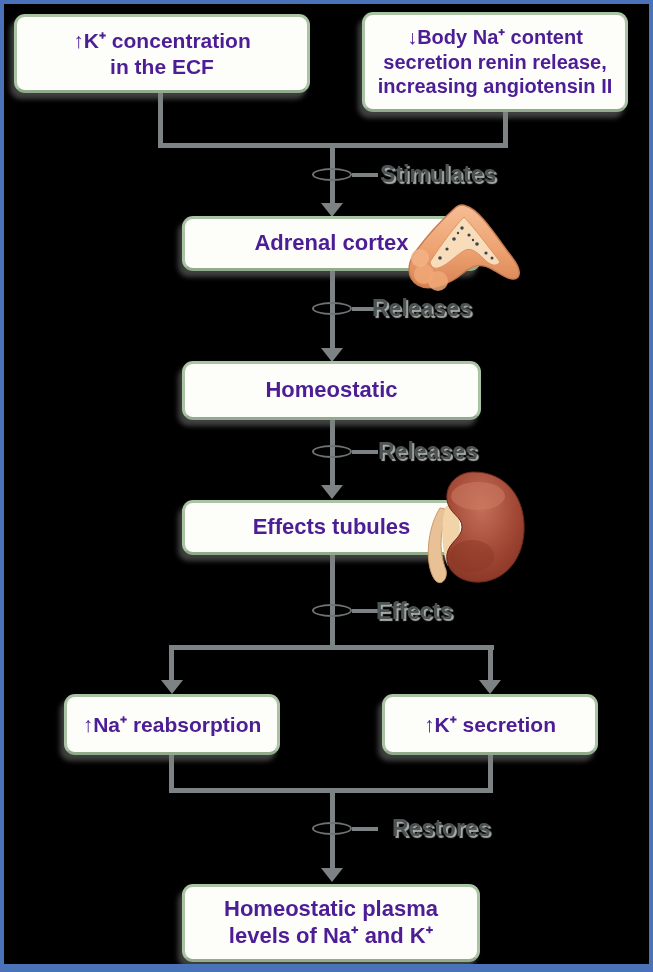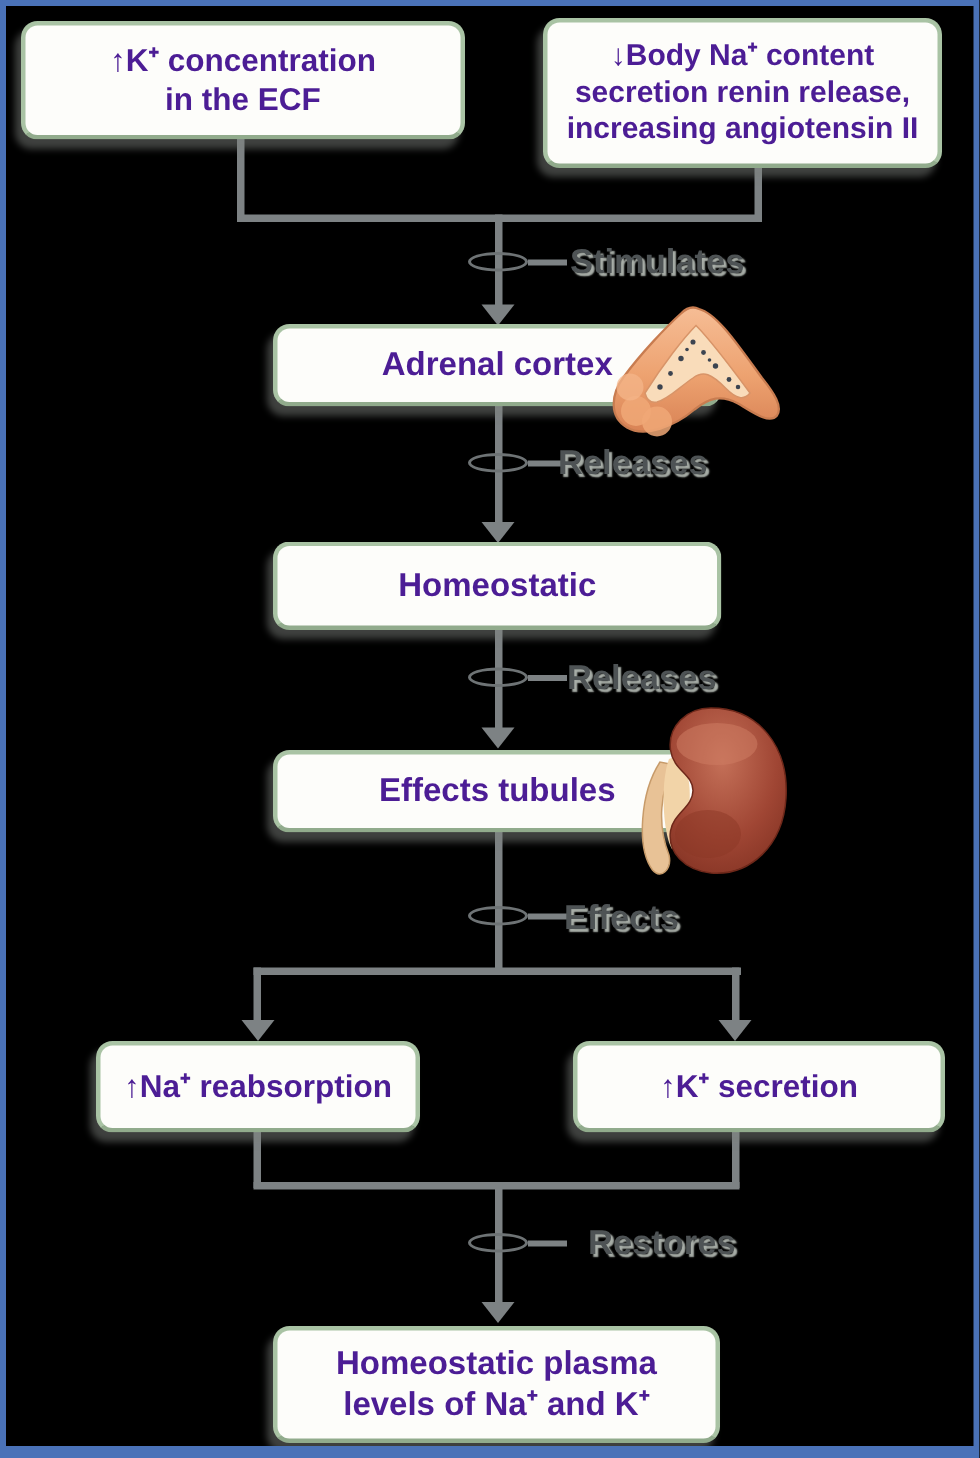--- a/index.html
+++ b/index.html
@@ -118,21 +118,21 @@
   </div>
 
   <div class="node fs22" style="left:178px;top:496px;width:299px;height:55px;">
     <span>Effects tubules</span>
   </div>
 
   <div class="node fs21" style="left:60px;top:690px;width:216px;height:61px;">
     <span>↑Na⁺ reabsorption</span>
   </div>
 
-  <div class="node fs21" style="left:378px;top:690px;width:248px;height:61px;">
+  <div class="node fs21" style="left:378px;top:690px;width:216px;height:61px;">
     <span>↑K⁺ secretion</span>
   </div>
 
   <div class="node fs22" style="left:178px;top:880px;width:298px;height:78px;">
     <span>Homeostatic plasma</span>
     <span>levels of Na⁺ and K⁺</span>
   </div>
 
   <div class="organ" style="left:398px;top:196px;width:130px;height:98px;">
     <svg width="130" height="98" viewBox="0 0 130 98">

